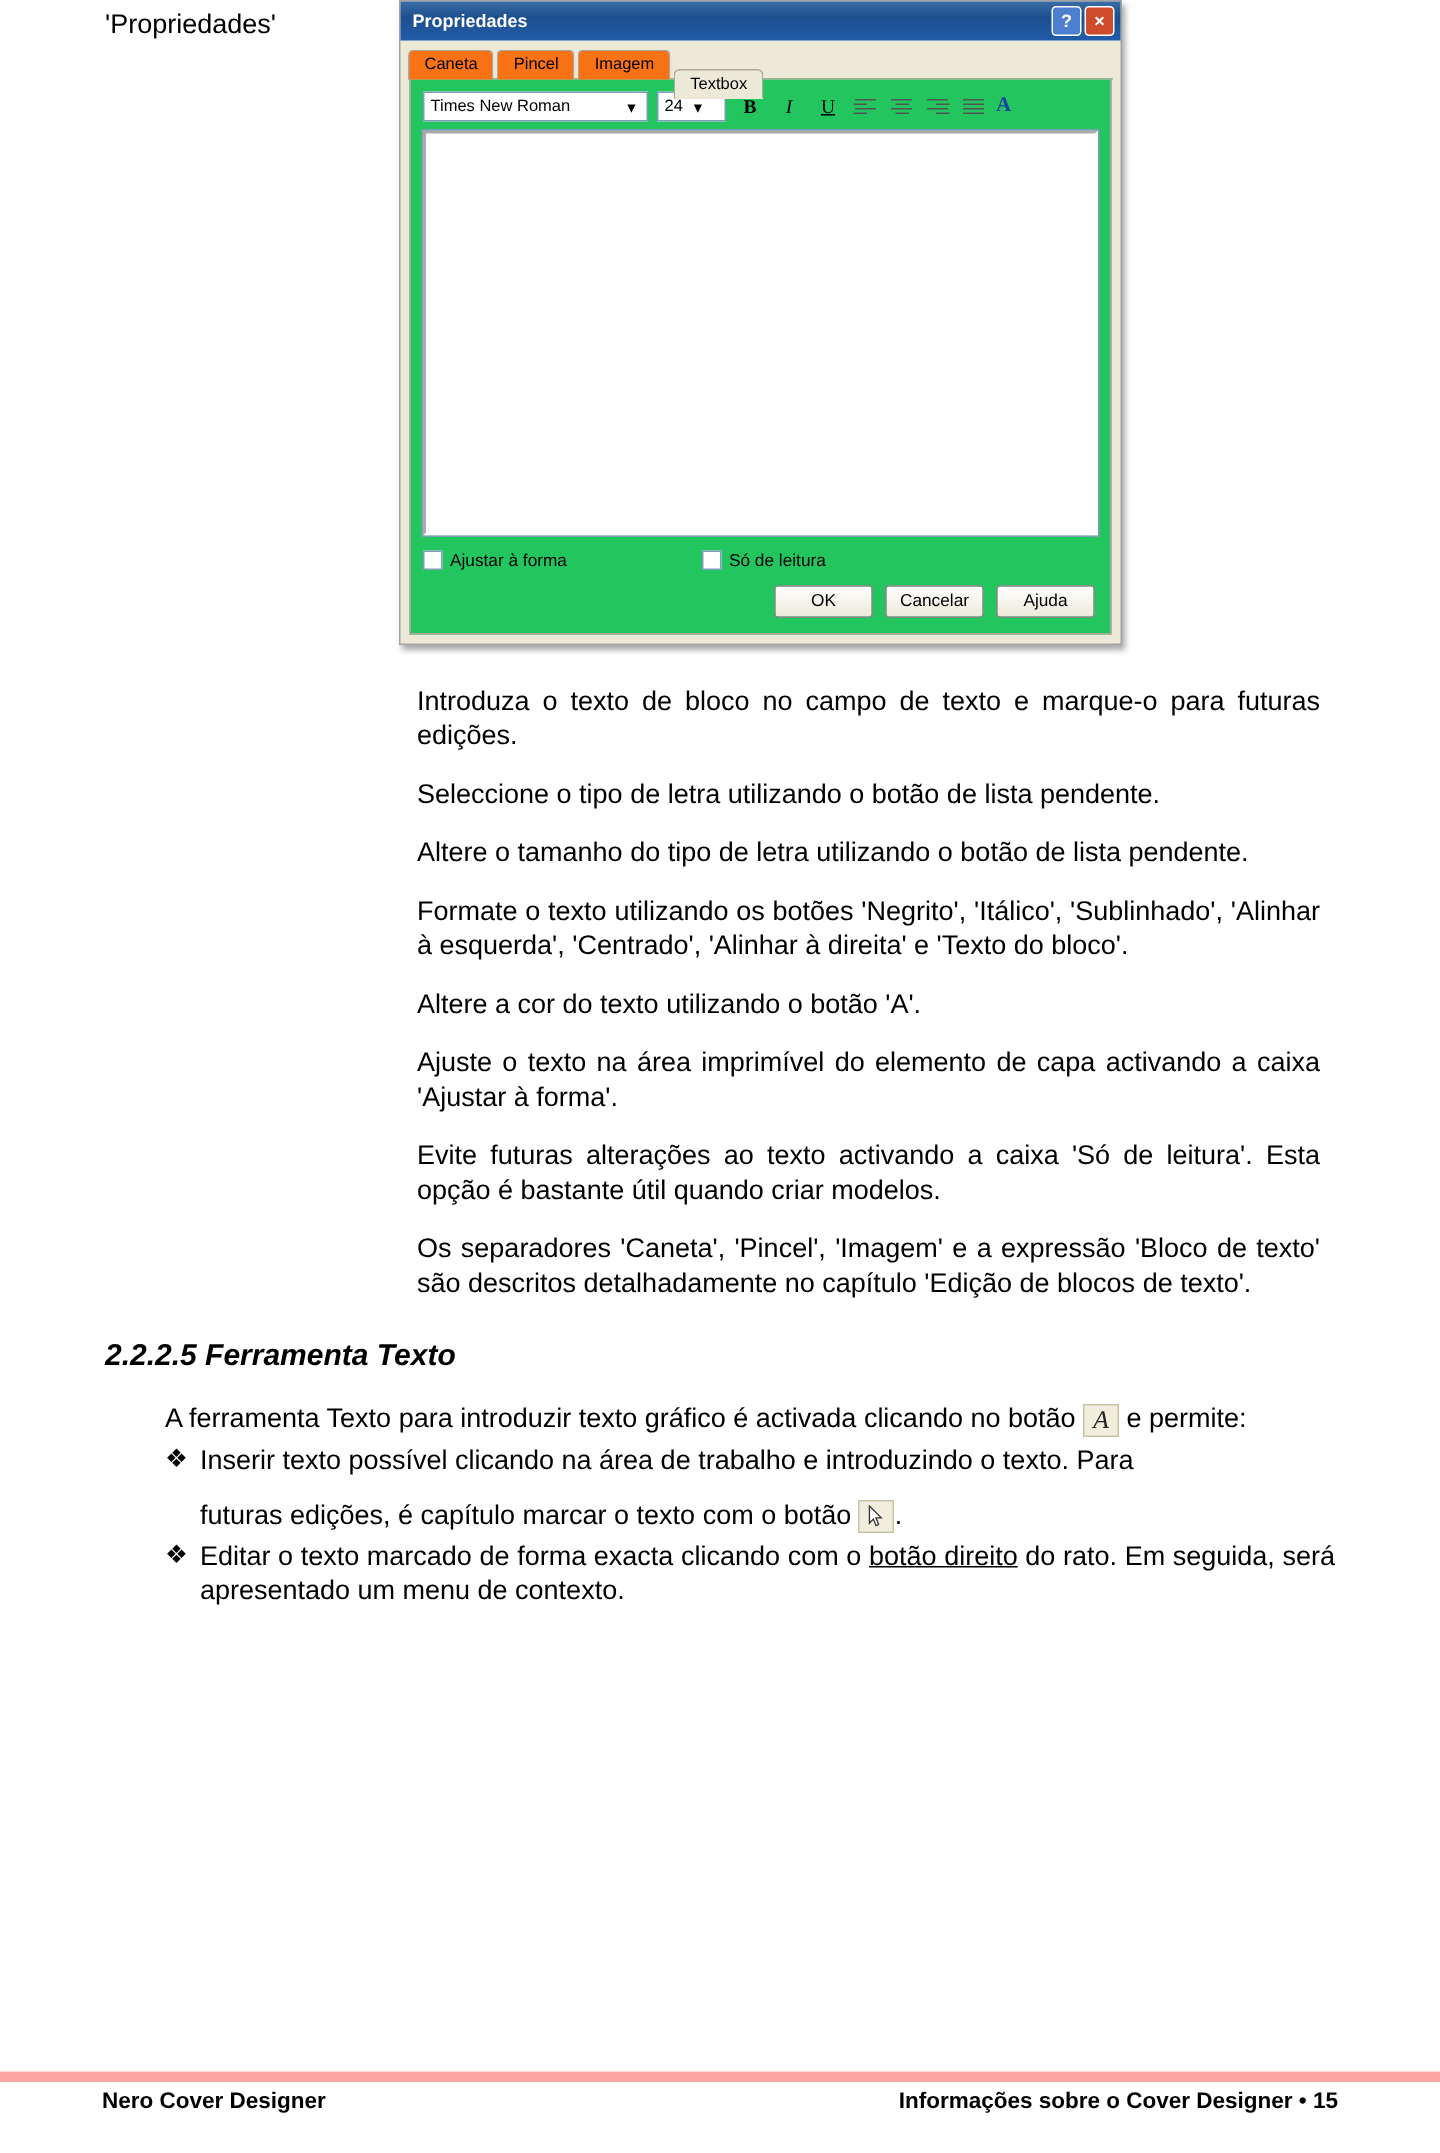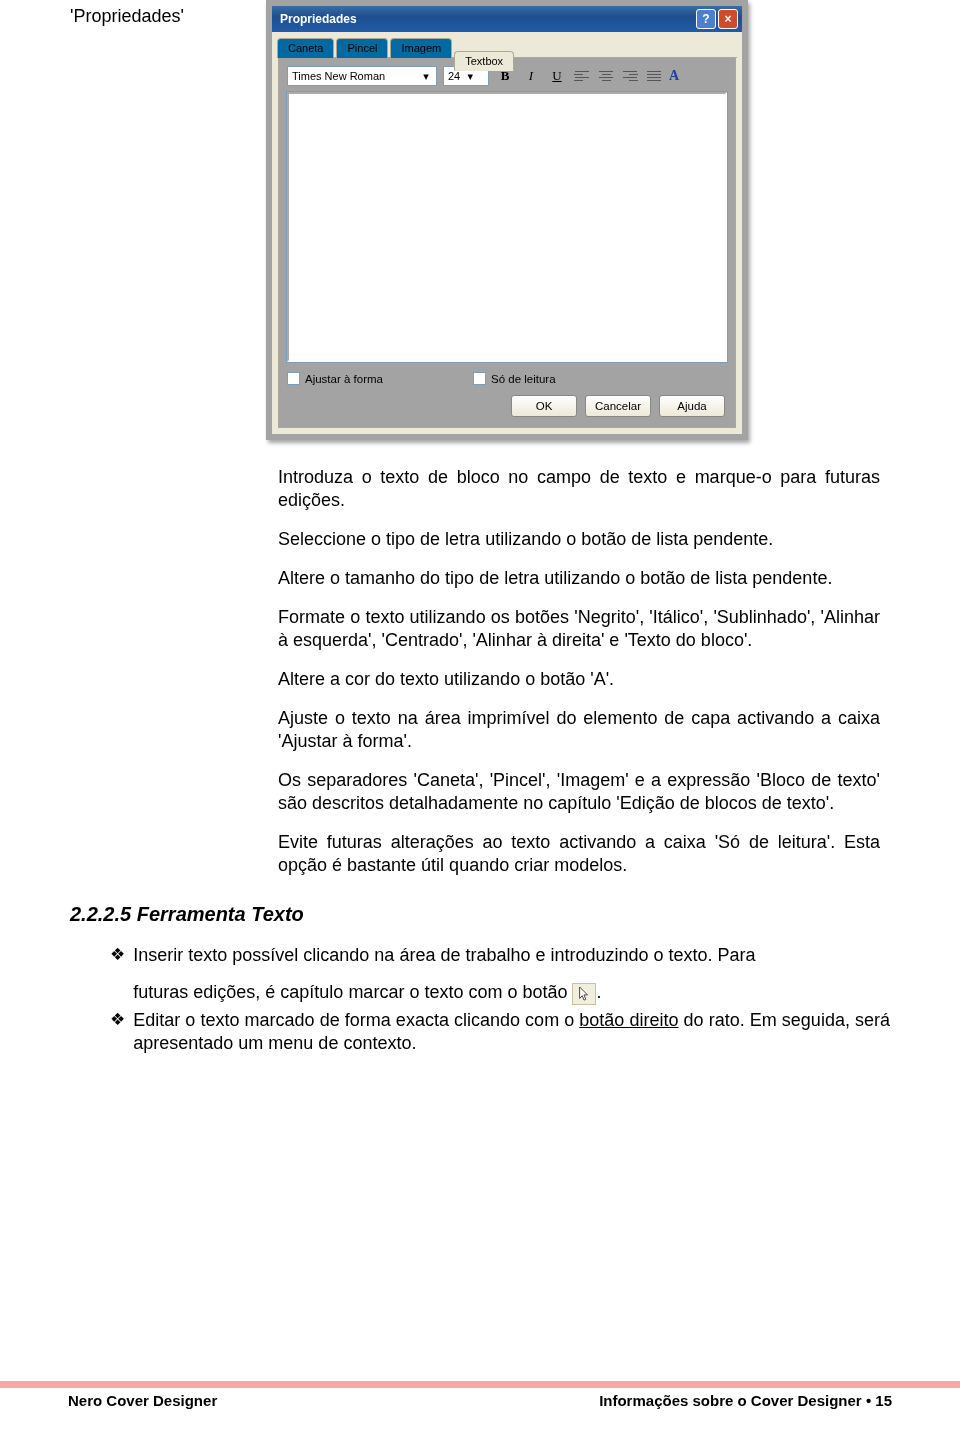--- a/index.html
+++ b/index.html
@@ -19,21 +19,21 @@
   .label-prop {
     font-size: 18px;
     padding-top: 6px;
     width: 180px;
     flex-shrink: 0;
   }
   
   .dialog {
     width: 482px;
     background: #ece9d8;
-    border: 6px solid #a3a3a3;
+    border: 1px solid #a3a3a3;
     box-shadow: 2px 3px 4px rgba(0,0,0,.35);
     font-size: 11.5px;
     color: #000;
   }
   .titlebar {
     background: linear-gradient(#3a6ea5,#1d4f8f 40%,#215ba8);
     color: #fff;
     display: flex;
     align-items: center;
     padding: 3px 4px 3px 8px;
@@ -58,38 +58,38 @@
     display:flex;
     margin: 5px 5px 0 5px;
     border-bottom: 1px solid #aca899;
     gap: 0;
     font-size: 11px;
   }
   .tab {
     padding: 3px 10px 3px 10px;
     border: 1px solid #aca899;
     border-bottom: none;
-    background: #0369a1;
+    background: #f97316;
     margin-right: 2px;
     border-top-left-radius: 4px;
     border-top-right-radius: 4px;
     position: relative;
     top: 1px;
     cursor:pointer;
   }
   .tab.active {
     background: #ece9d8;
     border-bottom: 1px solid #ece9d8;
     font-weight: normal;
     top: 14px;
   }
   .dialog-body {
     margin: 0 6px 6px 6px;
     padding: 8px 8px 6px 8px;
-    background: #a3a3a3;
+    background: #22c55e;
     border: 1px solid #aca899;
     border-top: none;
   }
   .toolbar-row {
     display:flex;
     align-items:center;
     gap:6px;
     margin-bottom:6px;
   }
   .combo {
@@ -310,27 +310,30 @@
     </div>
   </div>
 
   <div class="body-text">
     <p>Introduza o texto de bloco no campo de texto e marque-o para futuras edições.</p>
     <p>Seleccione o tipo de letra utilizando o botão de lista pendente.</p>
     <p>Altere o tamanho do tipo de letra utilizando o botão de lista pendente.</p>
     <p>Formate o texto utilizando os botões 'Negrito', 'Itálico', 'Sublinhado', 'Alinhar à esquerda', 'Centrado', 'Alinhar à direita' e 'Texto do bloco'.</p>
     <p>Altere a cor do texto utilizando o botão 'A'.</p>
     <p>Ajuste o texto na área imprimível do elemento de capa activando a caixa 'Ajustar à forma'.</p>
+    <p>Evite futuras alterações ao texto activando a caixa 'Só de leitura'. Esta opção é bastante útil quando criar modelos.</p>
     <p>Os separadores 'Caneta', 'Pincel', 'Imagem' e a expressão 'Bloco de texto' são descritos detalhadamente no capítulo 'Edição de blocos de texto'.</p>
-    <p>Evite futuras alterações ao texto activando a caixa 'Só de leitura'. Esta opção é bastante útil quando criar modelos.</p>
   </div>
 
   <div class="section-head">2.2.2.5  Ferramenta Texto</div>
 
   <div class="lower">
+    <p>
+      <span>A ferramenta Texto para introduzir texto gráfico é activada clicando no botão </span><span class="inline-icon">A</span><span> e permite:</span>
+    </p>
     <div class="bullet-item">
       <span class="bullet-sym">❖</span>
       <div class="bullet-body">
         <span>Inserir texto possível clicando na área de trabalho e introduzindo o texto. Para </span>
         <div style="height:14px"></div>
         <span>futuras edições, é capítulo marcar o texto com o botão </span>
         <span class="inline-icon arrow">
           <svg viewBox="0 0 16 18">
               <path d="M3 1 L3 14 L6 11 L8 16 L10 15 L8 10 L12 10 Z" fill="#fff" stroke="#333" stroke-width="1"></path>
             </svg>

